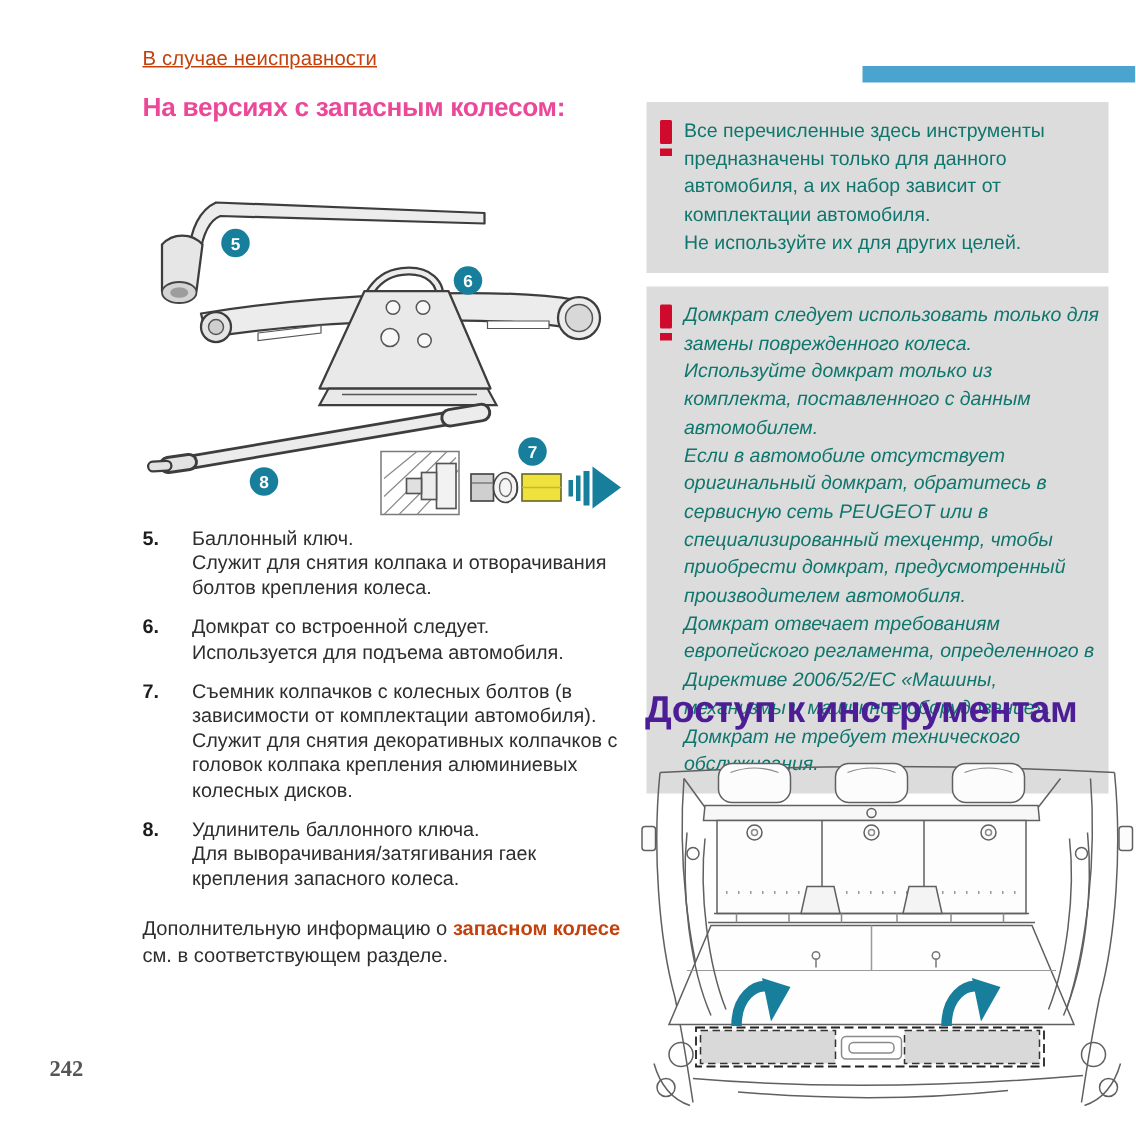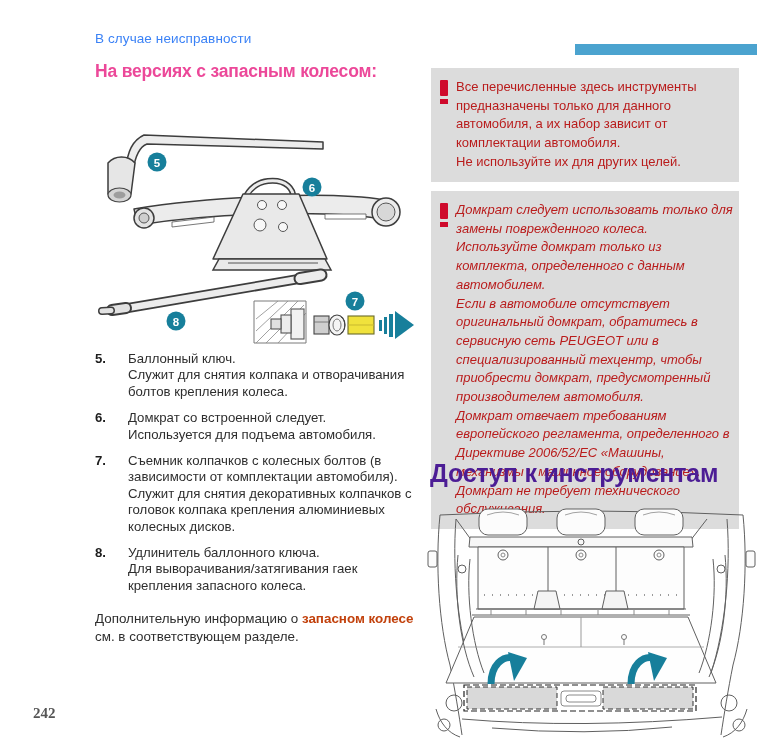--- a/index.html
+++ b/index.html
@@ -3,22 +3,23 @@
 <meta charset="utf-8">
 <style>
   * { margin:0; padding:0; box-sizing:border-box; }
   html,body { background:#fff; }
   .page {
     position:relative; width:757px; height:750px; background:#ffffff;
     font-family:"Liberation Sans","DejaVu Sans",sans-serif; color:#2e2e2e;
     overflow:hidden;
   }
   .breadcrumb {
-    position:absolute; left:95px; top:31px; font-size:13.5px; color:#3b82f6;
+    position:absolute; left:95px; top:31px; font-size:13.5px; color:#c2410c;
     letter-spacing:0.1px;
+    text-decoration:underline;
   }
   .header-bar {
     position:absolute; left:575px; top:44px; width:182px; height:11px;
     background:#4ba3cf;
   }
   .h-left {
     position:absolute; left:95px; top:61px; font-size:17.5px; font-weight:bold;
     color:#ec4899; letter-spacing:-0.2px;
   }
   .fig-jack { position:absolute; left:92px; top:103px; width:330px; height:245px; }
@@ -27,21 +28,21 @@
   .list-item .num { width:33px; flex:0 0 33px; font-weight:bold; font-size:13.2px; line-height:16.4px; color:#1d1d1d; }
   .list-item .body { font-size:13.2px; line-height:16.4px; color:#2e2e2e; }
   .note { position:absolute; left:95px; top:610px; width:330px; font-size:13.4px; line-height:17.5px; color:#2e2e2e; }
   .note strong { color:#c2410c; }
   .pagenum { position:absolute; left:33px; top:705px; font-size:15px; font-weight:bold; color:#555;font-family:Liberation Serif, serif; }
 
   .warnbox {
     position:absolute; left:431px; width:308px; background:#dcdcdc;
     padding:10px 6px 10px 25px;
   }
-  .warnbox p { font-size:13px; line-height:18.7px; color:#b91c1c; }
+  .warnbox p { font-size:13px; line-height:18.7px; color:#0f766e; }
   .box1 { top:68px; min-height:104px; }
   .box2 { top:191px; min-height:261px;font-style:italic; }
   .bang { position:absolute; left:9px; top:12px; width:8px; }
   .bang .bar { display:block; width:8px; height:16px; background:#cf0a2c; border-radius:1px; }
   .bang .dot { display:block; width:8px; height:5px; margin-top:3px; background:#cf0a2c; }
   .h-tools {
     position:absolute; left:430px; top:459px; font-size:25px; font-weight:bold;
     color:#4c1d95; letter-spacing:-0.2px;
   }
   .fig-trunk { position:absolute; left:426px; top:495px; width:331px; height:245px; }
@@ -178,21 +179,21 @@
     <p>Все перечисленные здесь инструменты предназначены только для данного автомобиля, а их набор зависит от комплектации автомобиля.</p>
     <p>Не используйте их для других целей.</p>
   </div>
 
   <div class="warnbox box2">
     <span class="bang">
         <i class="bar"></i>
         <i class="dot"></i>
       </span>
     <p>Домкрат следует использовать только для замены поврежденного колеса.</p>
-    <p>Используйте домкрат только из комплекта, определенного с данным автомобилем.</p>
+    <p>Используйте домкрат только из комплекта, поставленного с данным автомобилем.</p>
     <p>Если в автомобиле отсутствует оригинальный домкрат, обратитесь в сервисную сеть PEUGEOT или в специализированный техцентр, чтобы приобрести домкрат, предусмотренный производителем автомобиля.</p>
     <p>Домкрат отвечает требованиям европейского регламента, определенного в Директиве 2006/52/EC «Машины, механизмы и машинное оборудование».</p>
     <p>Домкрат не требует технического обслуживания.</p>
   </div>
 
   <h2 class="h-tools">Доступ к инструментам</h2>
 
   <svg class="fig-trunk" viewBox="0 0 331 245" xmlns="http://www.w3.org/2000/svg">
     <g fill="none" stroke="#606060" stroke-width="1">
 

